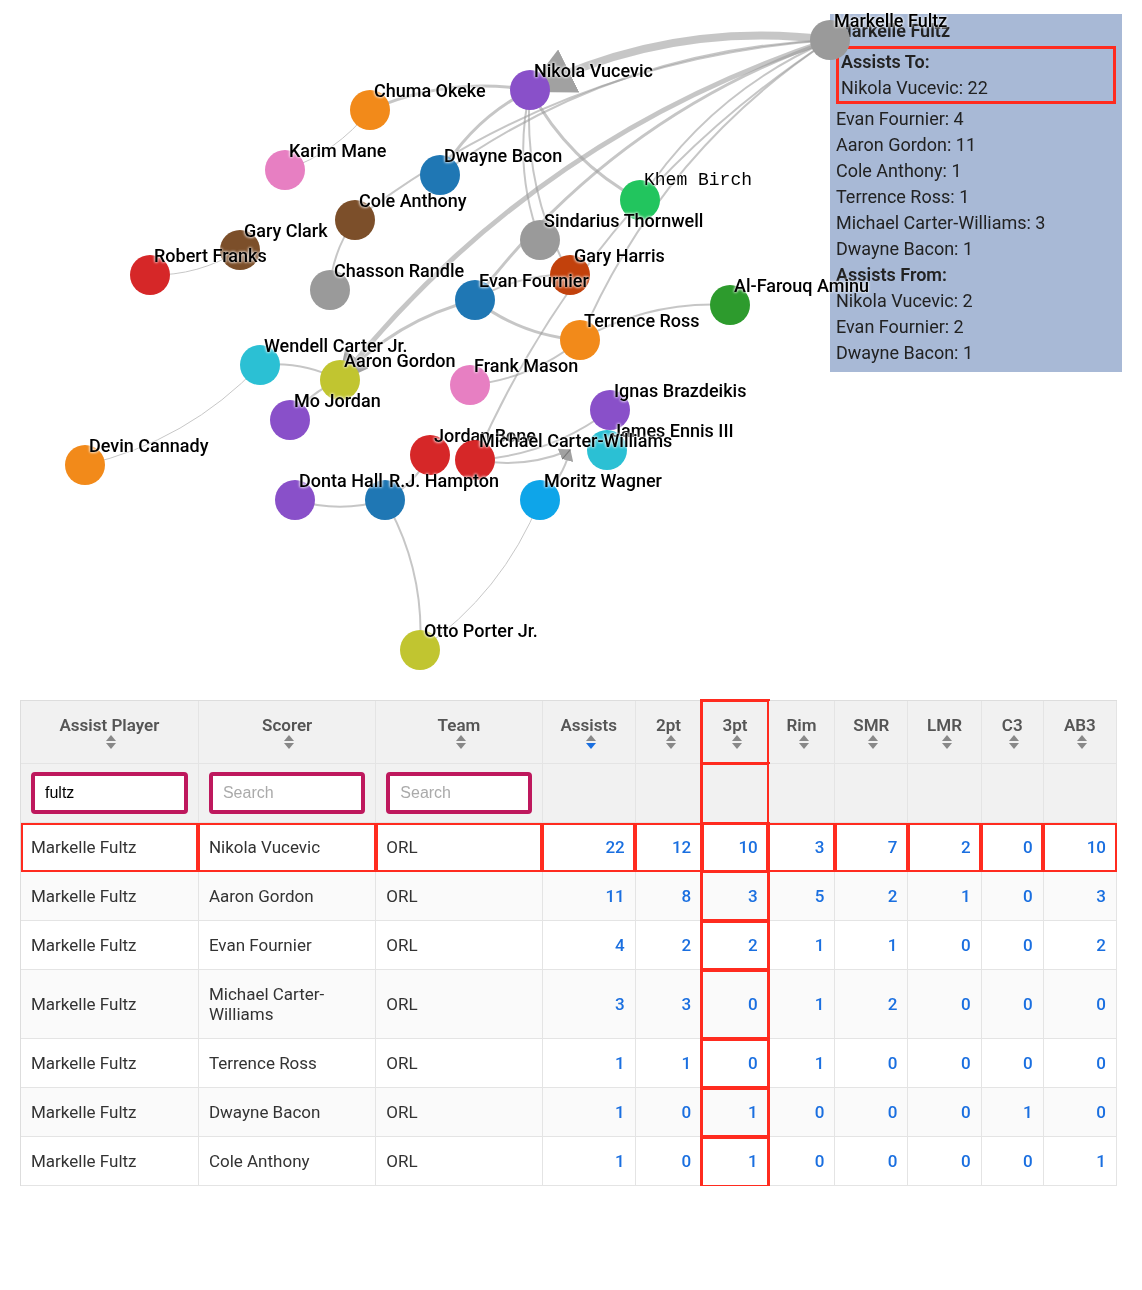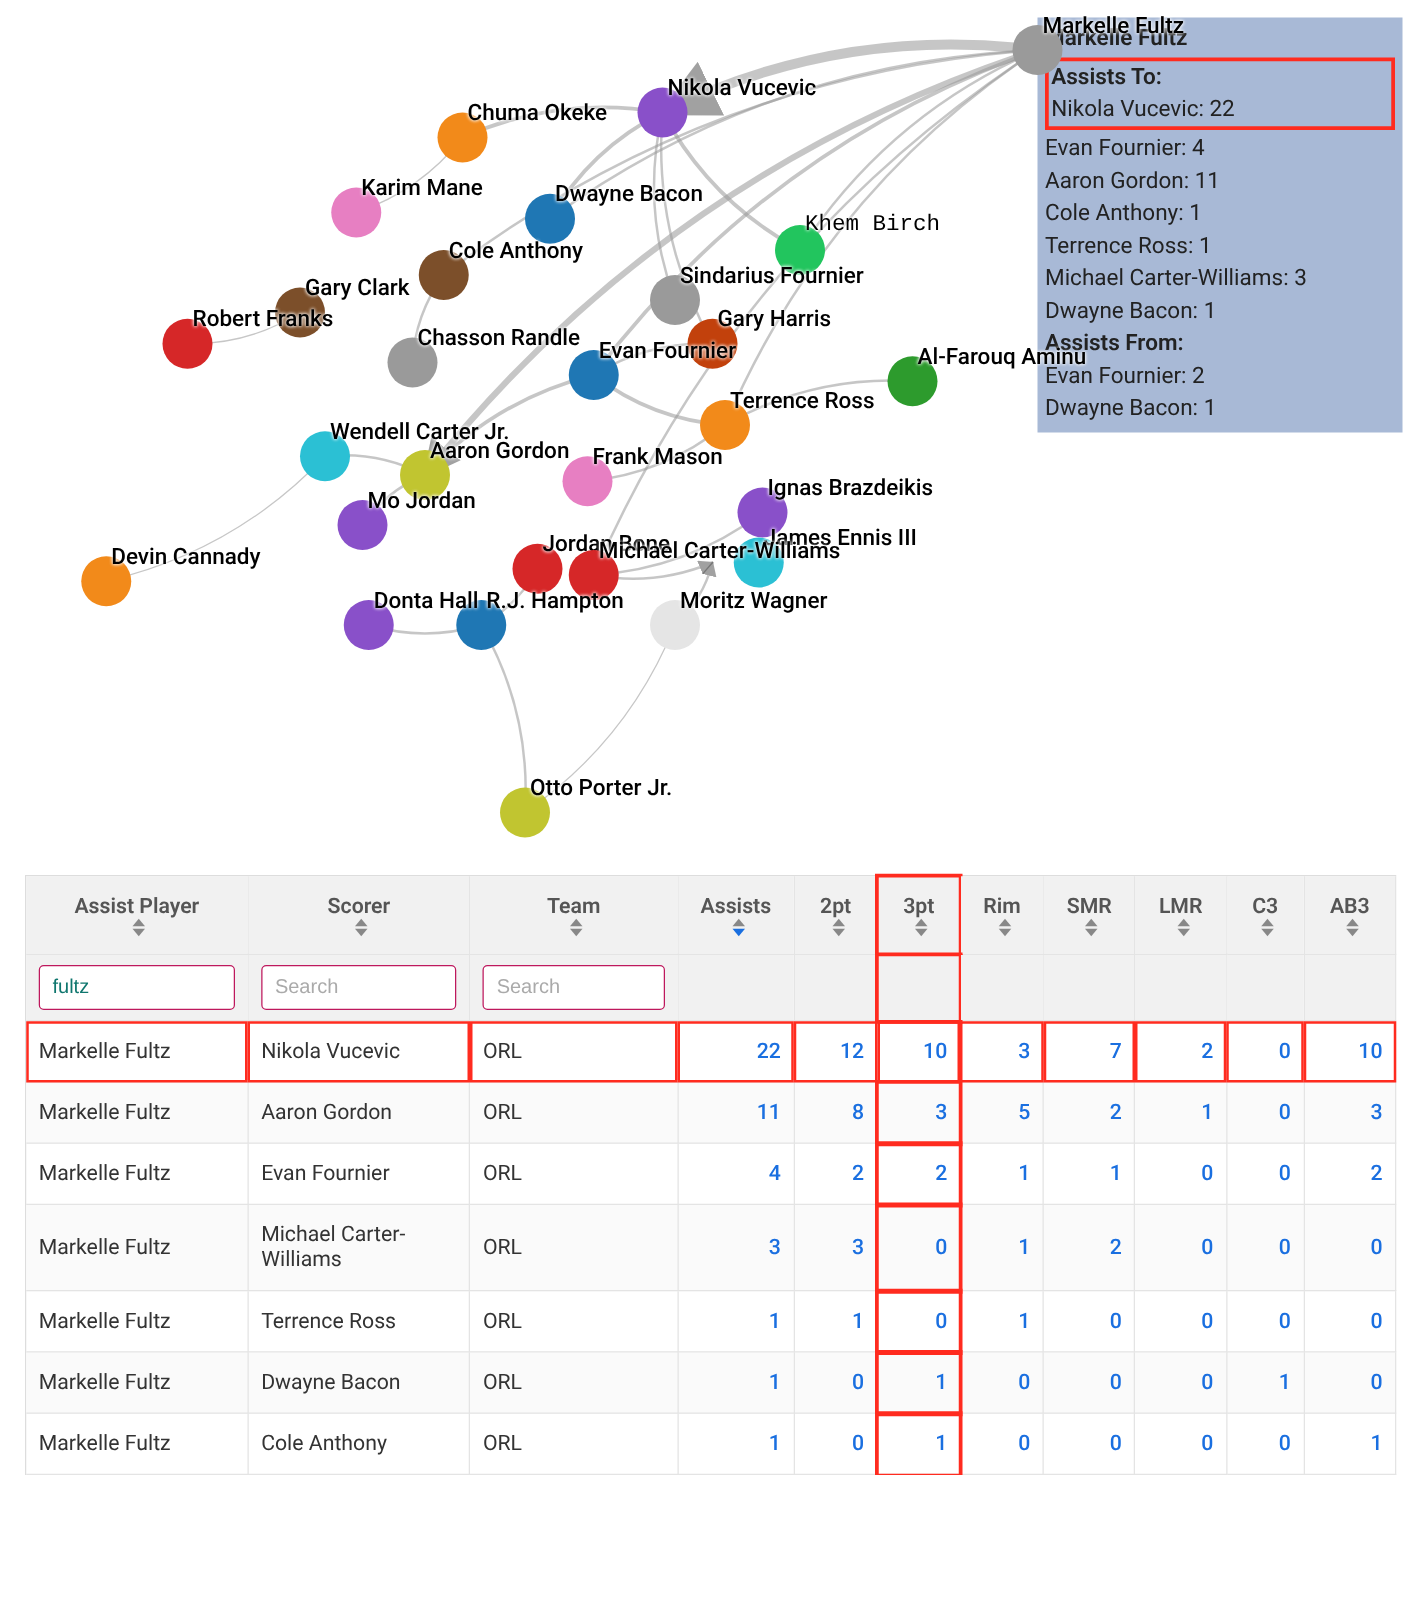--- a/index.html
+++ b/index.html
@@ -11,21 +11,21 @@
   .tooltip{position:absolute;right:20px;top:14px;background:#a8b9d6;color:#222;font-size:18px;line-height:26px;width:280px;padding:4px 6px 6px 6px;}
   .tooltip b{font-weight:600;}
   .tooltip .hi{border:3px solid #ff2b1f;padding:0 2px;}
   
   .tbl-wrap{width:1096px;margin:0 20px;border-left:1px solid #ddd;border-top:1px solid #ddd;}
   table{border-collapse:collapse;width:100%;table-layout:fixed;}
   th,td{border-right:1px solid #e4e4e4;border-bottom:1px solid #e4e4e4;padding:14px 10px;text-align:left;font-size:17px;}
   thead th{background:#f1f1f1;color:#555;font-weight:600;position:relative;white-space:nowrap;}
   thead tr.filter th{background:#f1f1f1;padding:8px 10px;}
   .num{text-align:right;color:#1a6fe0;font-weight:500;}
-  input.search{width:100%;box-sizing:border-box;padding:8px 10px;font-size:16px;border:1px solid #be185d;border-radius:4px;color:#0f766e;}
+  input.search{width:100%;box-sizing:border-box;padding:8px 10px;font-size:16px;border:4px solid #be185d;border-radius:4px;color:#000000;}
   input.search::placeholder{color:#aaa;}
   .sort{display:inline-flex;flex-direction:column;margin-left:4px;vertical-align:middle;line-height:0;}
   .sort .up,.sort .down{width:0;height:0;border-left:5px solid transparent;border-right:5px solid transparent;}
   .sort .up{border-bottom:6px solid #888;margin-bottom:2px;}
   .sort .down{border-top:6px solid #888;}
   .sort.active .down{border-top-color:#1a6fe0;}
   .hdr-inner{display:flex;justify-content:space-between;align-items:center;flex-direction:column;}
   .red-col{outline:3px solid #ff2b1f;outline-offset:-1px;}
   .red-row td{outline:2px solid #ff2b1f;outline-offset:-2px;}
   tbody tr:nth-child(even){background:#fafafa;}
@@ -84,20 +84,21 @@
     <div id="tooltip-to-rest">
           <div>Evan Fournier: 4</div>
           <div>Aaron Gordon: 11</div>
           <div>Cole Anthony: 1</div>
           <div>Terrence Ross: 1</div>
           <div>Michael Carter-Williams: 3</div>
           <div>Dwayne Bacon: 1</div>
         </div>
     <b>Assists From:</b>
     <div id="tooltip-from">
+          <div>Nikola Vucevic: 2</div>
           <div>Evan Fournier: 2</div>
           <div>Dwayne Bacon: 1</div>
         </div>
   </div>
 <div class="node" style="left: 810px; top: 20px; background: rgb(154, 154, 154);">
         <span class="node-label">Markelle Fultz</span>
       </div>
       <div class="node" style="left: 510px; top: 70px; background: rgb(137, 80, 201);">
         <span class="node-label">Nikola Vucevic</span>
       </div>
@@ -110,21 +111,21 @@
       <div class="node" style="left: 265px; top: 150px; background: rgb(231, 127, 194);">
         <span class="node-label">Karim Mane</span>
       </div>
       <div class="node" style="left: 620px; top: 180px; background: #22c55e; font-family: Liberation Mono, monospace;">
         <span class="node-label">Khem Birch</span>
       </div>
       <div class="node" style="left: 335px; top: 200px; background: rgb(124, 79, 42);">
         <span class="node-label">Cole Anthony</span>
       </div>
       <div class="node" style="left: 520px; top: 220px; background: rgb(154, 154, 154);">
-        <span class="node-label">Sindarius Fournier</span>
+        <span class="node-label">Sindarius Thornwell</span>
       </div>
       <div class="node" style="left: 220px; top: 230px; background: rgb(124, 79, 42);">
         <span class="node-label">Gary Clark</span>
       </div>
       <div class="node" style="left: 550px; top: 255px; background: #c2410c;">
         <span class="node-label">Gary Harris</span>
       </div>
       <div class="node" style="left: 130px; top: 255px; background: rgb(214, 39, 40);">
         <span class="node-label">Robert Franks</span>
       </div>
@@ -163,21 +164,21 @@
       </div>
       <div class="node" style="left: 455px; top: 440px; background: rgb(214, 39, 40);">
         <span class="node-label">Michael Carter-Williams</span>
       </div>
       <div class="node" style="left: 65px; top: 445px; background: rgb(242, 138, 26);">
         <span class="node-label">Devin Cannady</span>
       </div>
       <div class="node" style="left: 365px; top: 480px; background: rgb(31, 119, 180);">
         <span class="node-label">R.J. Hampton</span>
       </div>
-      <div class="node" style="left: 520px; top: 480px; background: #e5e5e5; text-align: center;">
+      <div class="node" style="left: 520px; top: 480px; background: #0ea5e9; text-align: center;">
         <span class="node-label">Moritz Wagner</span>
       </div>
       <div class="node" style="left: 275px; top: 480px; background: rgb(137, 80, 201);">
         <span class="node-label">Donta Hall</span>
       </div>
       <div class="node" style="left: 400px; top: 630px; background: rgb(193, 197, 48);">
         <span class="node-label">Otto Porter Jr.</span>
       </div>
     </div>
 

